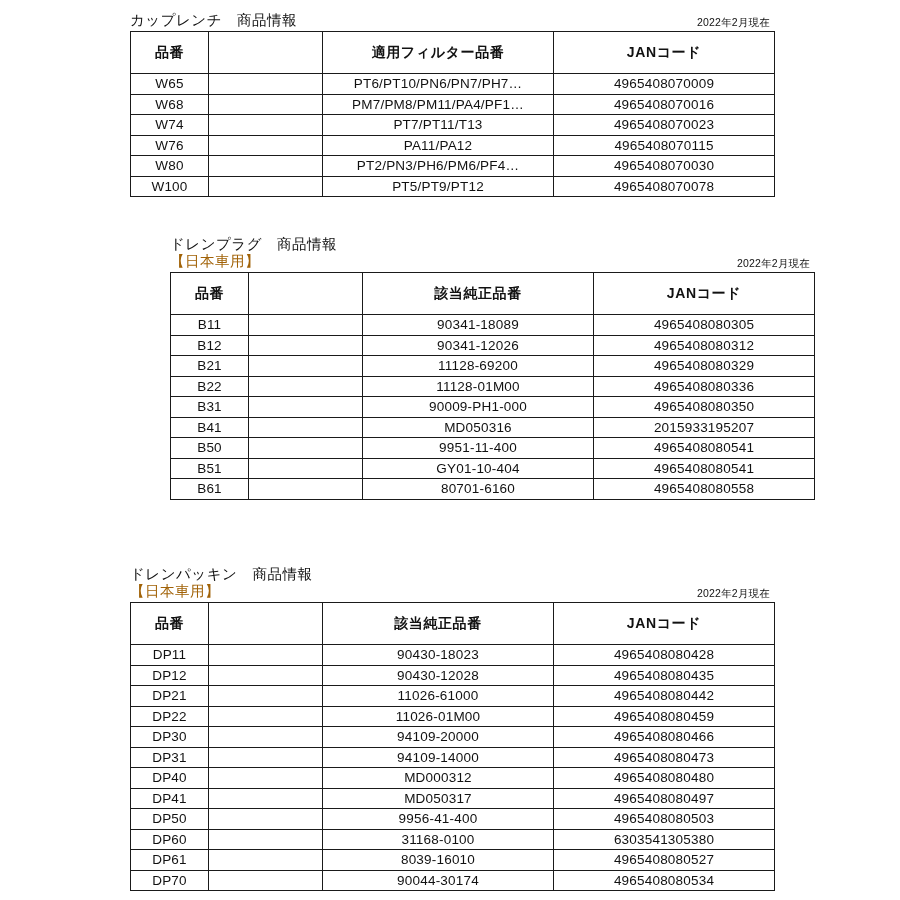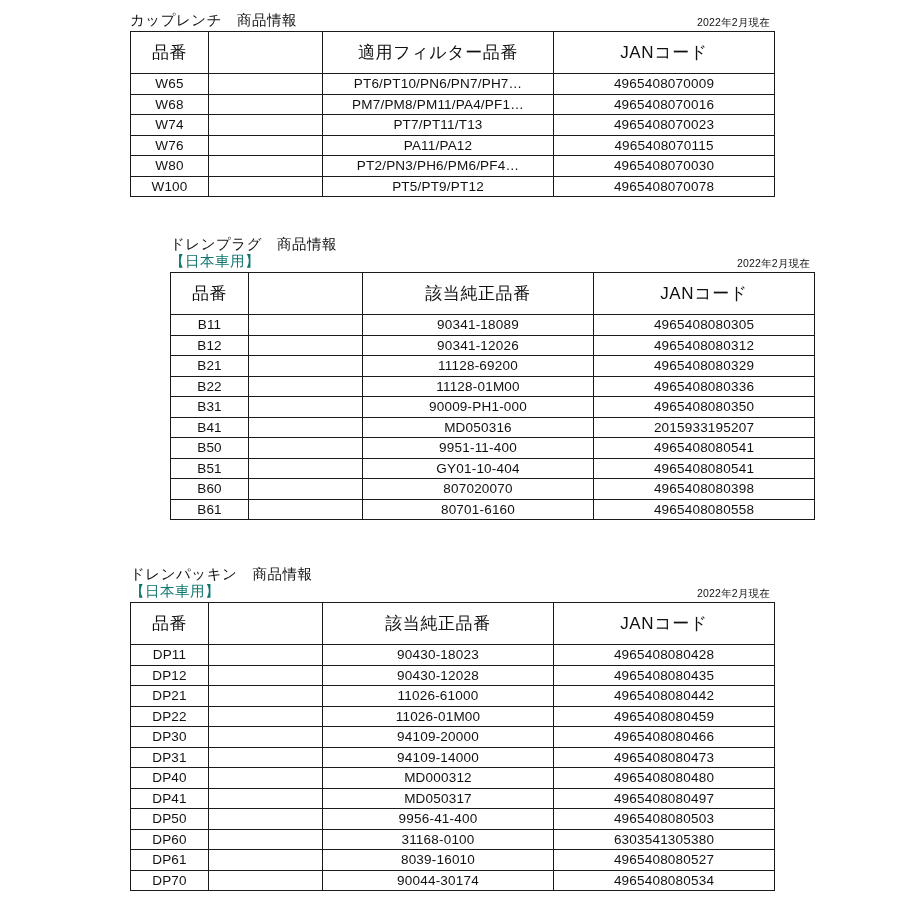--- a/index.html
+++ b/index.html
@@ -43,21 +43,21 @@
     white-space: nowrap;
     color: #111;
   }
 
   .sec-subtitle {
     font-size: 14.5px;
     font-weight: 400;
     line-height: 17px;
     letter-spacing: 0.5px;
     white-space: nowrap;
-    color: #0f766e;
+    color: #a16207;
   }
 
   .sec-date {
     position: absolute;
     right: 0;
     bottom: 0;
     font-size: 10.5px;
     line-height: 13px;
     letter-spacing: 0.2px;
     white-space: nowrap;
@@ -77,22 +77,22 @@
     border: 1.5px solid #1a1a1a;
     padding: 0;
     text-align: center;
     vertical-align: middle;
     color: #111;
     background: #ffffff;
   }
 
   table.ptable thead th {
     height: 41px;
-    font-size: 17px;
-    font-weight: 400;
+    font-size: 14px;
+    font-weight: 700;
     letter-spacing: 0.6px;
   }
 
   table.ptable tbody td {
     height: 19.5px;
     font-size: 13.5px;
     letter-spacing: 0.2px;
     line-height: 19.5px;
   }
 
@@ -235,26 +235,20 @@
           <td class="c-applic">9951-11-400</td>
           <td class="c-jan">4965408080541</td>
         </tr>
         <tr>
           <td class="c-code">B51</td>
           <td class="c-blank"></td>
           <td class="c-applic">GY01-10-404</td>
           <td class="c-jan">4965408080541</td>
         </tr>
         <tr>
-          <td class="c-code">B60</td>
-          <td class="c-blank"></td>
-          <td class="c-applic">807020070</td>
-          <td class="c-jan">4965408080398</td>
-        </tr>
-        <tr>
           <td class="c-code">B61</td>
           <td class="c-blank"></td>
           <td class="c-applic">80701-6160</td>
           <td class="c-jan">4965408080558</td>
         </tr>
       </tbody>
     </table>
   </div>
 
   <div class="section" id="section-drain-packing">

